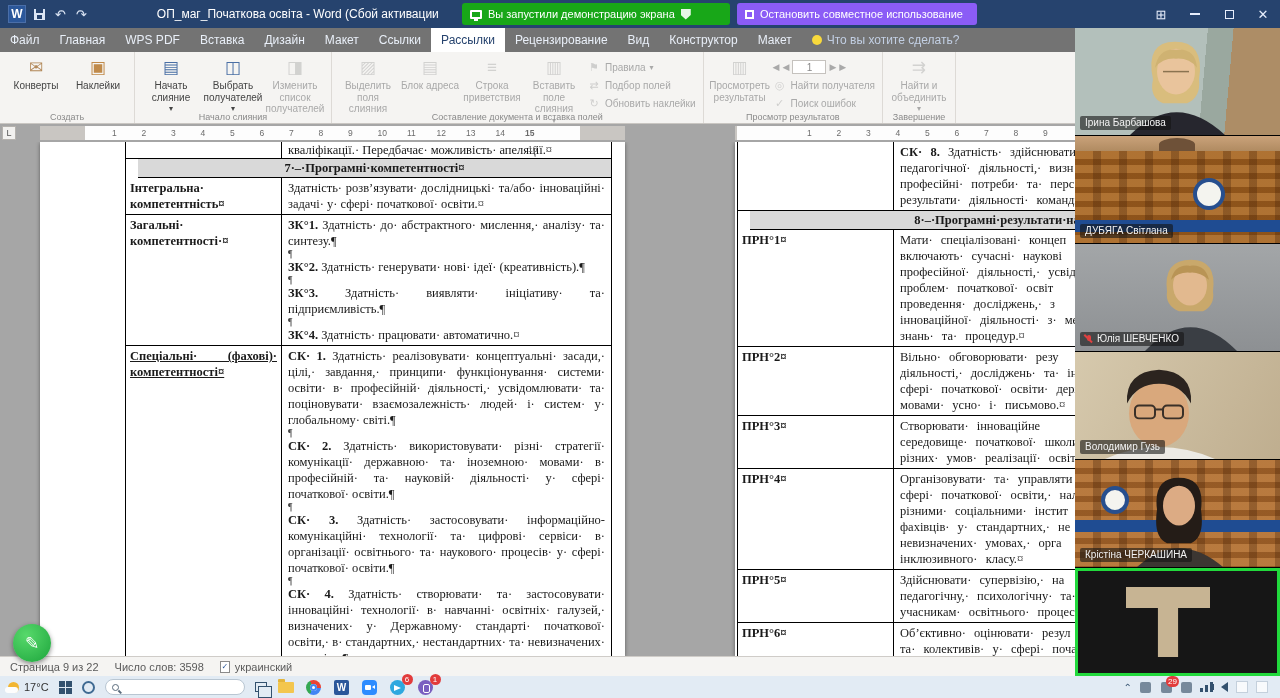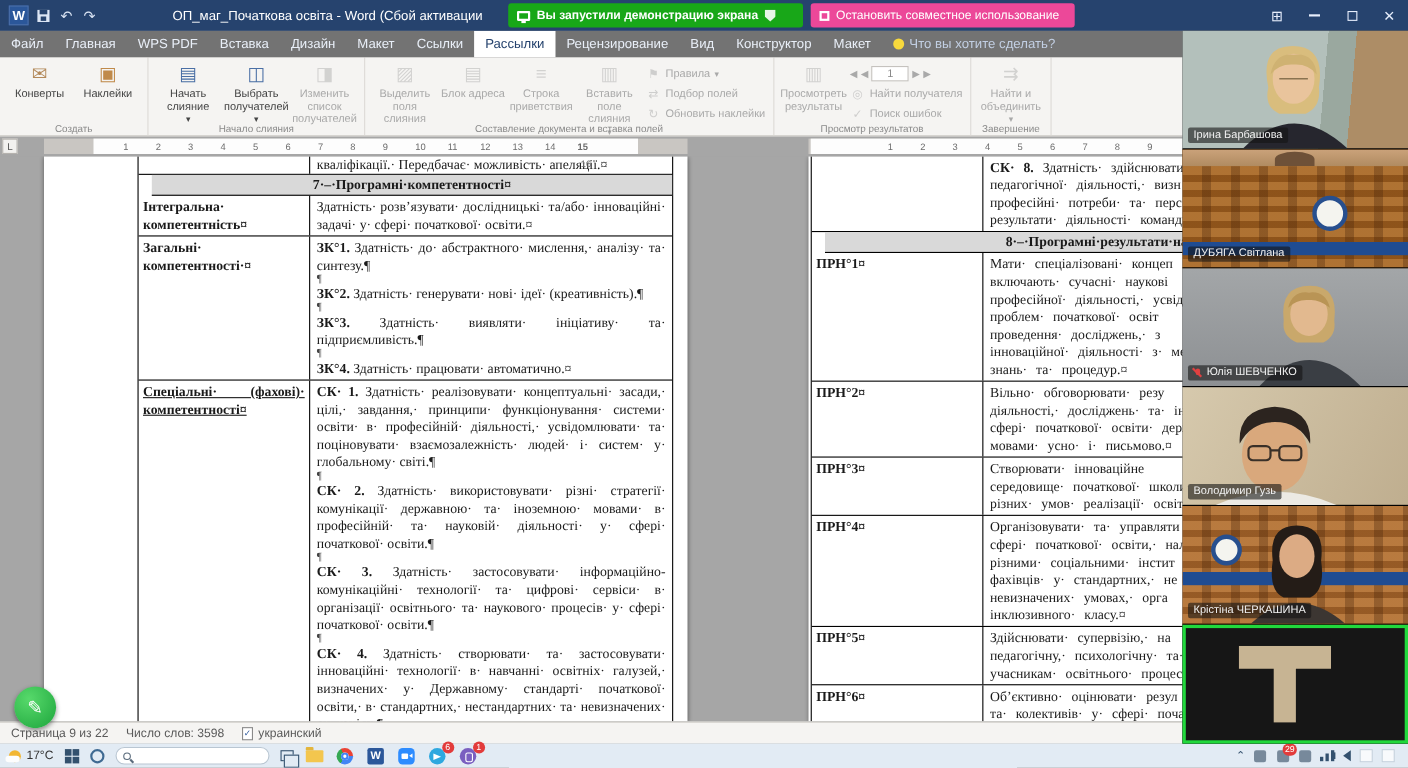--- a/index.html
+++ b/index.html
@@ -7,22 +7,22 @@
 body { font-family:"Liberation Sans",sans-serif; position:relative; background:#a6a6a6; overflow:hidden; }
 
 
 .titlebar { position:absolute; top:0; left:0; right:0; height:28px; background:#26436e; color:#fff; display:flex; align-items:center; z-index:30; }
 .word-logo { width:18px; height:18px; background:#2b579a; border:1px solid #4a6ea8; color:#fff; font-size:12px; font-weight:bold; display:flex; align-items:center; justify-content:center; margin:0 8px 0 8px; }
 .qat { display:flex; align-items:center; gap:10px; color:#dce6f5; font-size:13px; }
 .save-ic { width:11px; height:11px; background:#dce6f5; position:relative; }
 .save-ic::before { content:""; position:absolute; left:2px; top:0; width:7px; height:4px; background:#26436e; }
 .save-ic::after { content:""; position:absolute; left:3px; bottom:1px; width:5px; height:4px; background:#26436e; }
 .title-text { margin-left:70px; width:350px; white-space:nowrap; overflow:hidden; font-size:12px; color:#fff; }
-.share-banner { position:absolute; left:462px; top:3px; height:22px; width:268px; background:#18a718; border-radius:3px; color:#fff; font-size:11px; font-weight:bold; display:flex; align-items:center; gap:6px; padding:0 8px; white-space:nowrap; overflow:hidden; }
-.stop-share { position:absolute; left:737px; top:3px; height:22px; width:240px; background:#ec4899; border-radius:3px; color:#fff; font-size:11px; display:flex; align-items:center; gap:6px; padding:0 8px; white-space:nowrap; overflow:hidden; cursor:pointer; }
+.share-banner { position:absolute; left:462px; top:3px; height:22px; width:268px; background:#18a718; border-radius:3px; color:#fff; font-size:11px; font-weight:normal; display:flex; align-items:center; gap:6px; padding:0 8px; white-space:nowrap; overflow:hidden; }
+.stop-share { position:absolute; left:737px; top:3px; height:22px; width:240px; background:#8b5cf6; border-radius:3px; color:#fff; font-size:11px; display:flex; align-items:center; gap:6px; padding:0 8px; white-space:nowrap; overflow:hidden; cursor:pointer; }
 .monitor-ic { width:12px; height:9px; border:2px solid #fff; border-radius:1px; position:relative; flex:0 0 auto; }
 .monitor-ic::after { content:""; position:absolute; left:2px; bottom:-4px; width:4px; height:2px; background:#fff; }
 .shield-ic { width:10px; height:11px; background:#fff; opacity:.9; flex:0 0 auto; clip-path:polygon(0 0,100% 0,100% 60%,50% 100%,0 60%); }
 .stopsq-ic { width:9px; height:9px; border:2px solid #fff; flex:0 0 auto; }
 .winbtns { position:absolute; right:0; top:0; height:28px; display:flex; }
 .wc { width:34px; height:28px; display:flex; align-items:center; justify-content:center; color:#e7eefc; font-size:13px; cursor:pointer; }
 .min-bar { width:10px; height:2px; background:#e7eefc; }
 .restore-sq { width:9px; height:9px; border:1.5px solid #e7eefc; }
 
 

